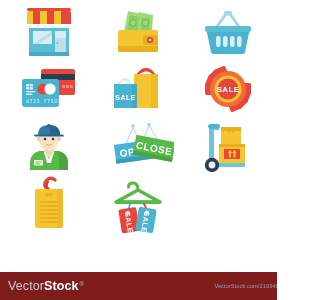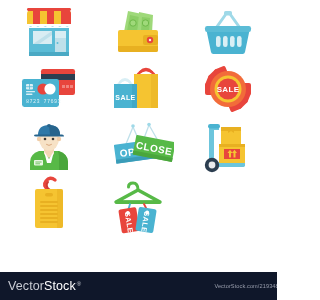--- a/index.html
+++ b/index.html
@@ -22,34 +22,34 @@
   }
   .icon-cell{
     display:flex;align-items:center;justify-content:center;
     position:relative;
   }
   .icon-cell svg{display:block;}
 
   
   #footer-bar{
     position:absolute;left:0;bottom:0;width:290px;height:28px;
-    background:#0f172a;
+    background:#7f1d1d;
     display:flex;align-items:center;justify-content:space-between;
     box-sizing:border-box;
     padding:0 8px;
   }
   #brand-logo{
     color:#d8dae0;
     font-size:12.5px;
     letter-spacing:.1px;
     white-space:nowrap;
     display:flex;align-items:baseline;
   }
   #brand-logo .light{font-weight:400;color:#c9ccd4;}
-  #brand-logo .bold{font-weight:400;color:#ffffff;text-align:center;}
+  #brand-logo .bold{font-weight:700;color:#ffffff;text-align:center;}
   #brand-logo .reg{font-size:6px;color:#c9ccd4;margin-left:1px;position:relative;top:-4px;}
   #footer-url{
     color:#9a9fae;
     font-size:5.6px;
     letter-spacing:.1px;
     white-space:nowrap;
   }
 </style>
 </head>
 <body>

